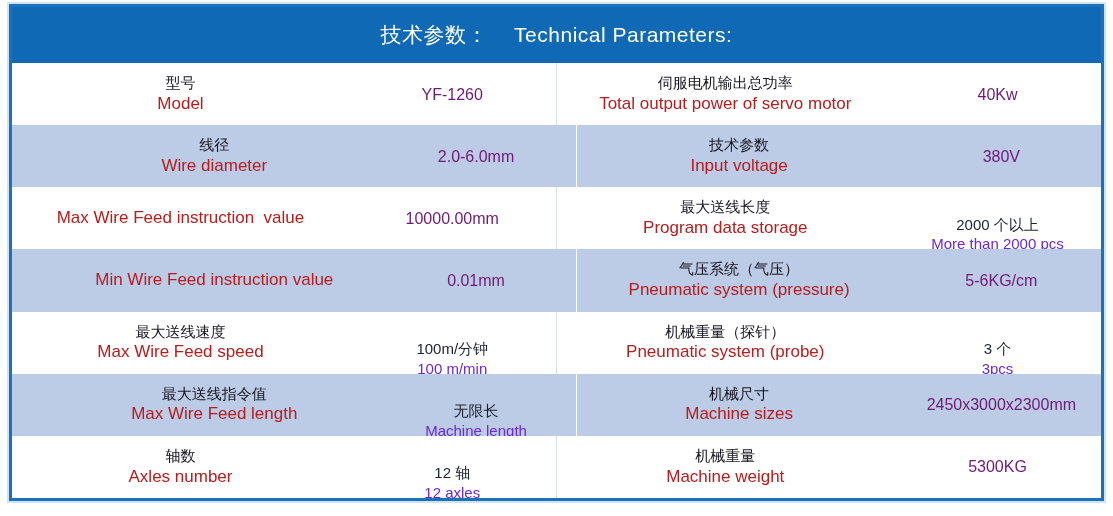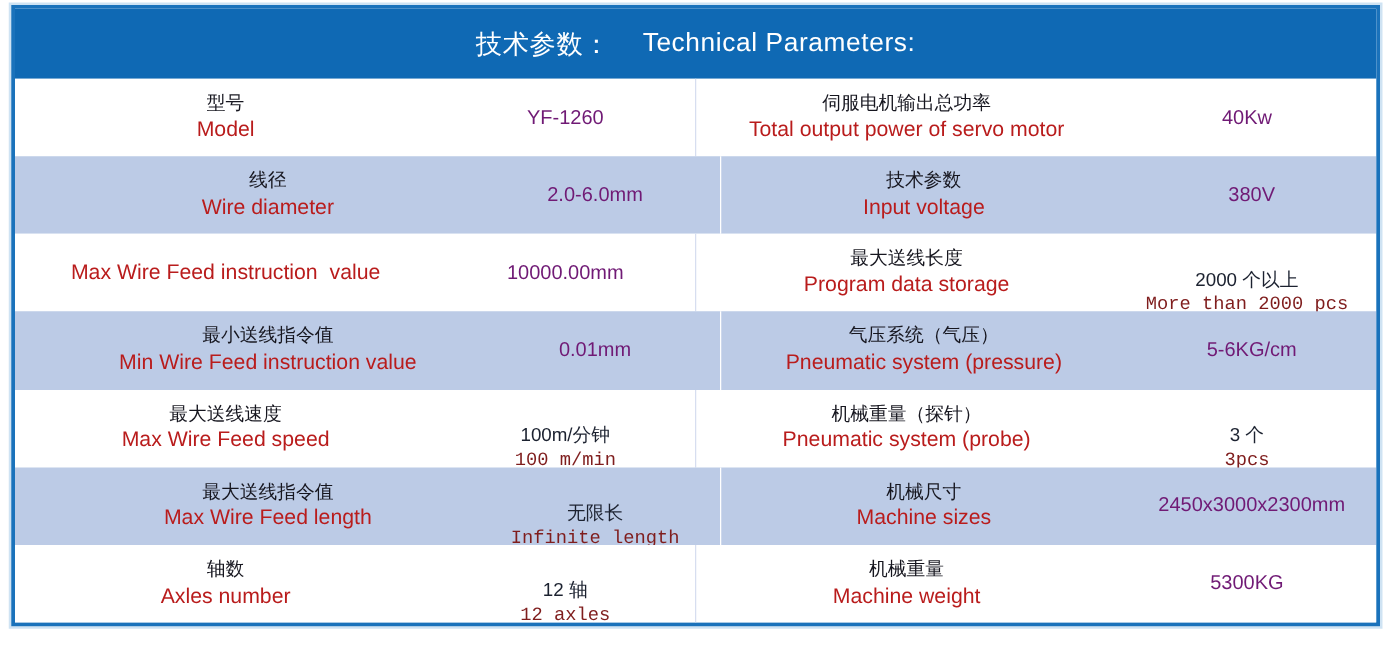--- a/index.html
+++ b/index.html
@@ -105,24 +105,23 @@
   }
   .val-cn {
     display: block;
     color: #1c2230;
     font-size: 15px;
     white-space: pre;
     margin-top: 32px;
   }
   .val-en {
     display: block;
-    color: #7f1d1d;
+    color: #6d28d9;
     font-size: 15px;
     white-space: pre;
-    font-family: Liberation Mono, monospace;
   }
   .val-single {
     display: block;
     color: #701a75;
     font-size: 16px;
     white-space: pre;
   }
 </style>
 </head>
 <body>
@@ -200,21 +199,20 @@
         <div class="cell-value">
           <span class="val-cn">2000 个以上</span>
           <span class="val-en">More than 2000 pcs</span>
         </div>
       </div>
     </div>
 
     <div class="spec-row alt">
       <div class="half left">
         <div class="cell-label">
-          <span class="cn-line">最小送线指令值</span>
           <span class="en-line">Min Wire Feed instruction value</span>
         </div>
         <div class="cell-value">
           <span class="val-single">0.01mm</span>
 
         </div>
       </div>
       <div class="half right">
         <div class="cell-label">
           <span class="cn-line">气压系统（气压）</span>
@@ -251,21 +249,21 @@
     </div>
 
     <div class="spec-row alt">
       <div class="half left">
         <div class="cell-label">
           <span class="cn-line">最大送线指令值</span>
           <span class="en-line">Max Wire Feed length</span>
         </div>
         <div class="cell-value">
           <span class="val-cn">无限长</span>
-          <span class="val-en">Infinite length</span>
+          <span class="val-en">Machine length</span>
         </div>
       </div>
       <div class="half right">
         <div class="cell-label">
           <span class="cn-line">机械尺寸</span>
           <span class="en-line">Machine sizes</span>
         </div>
         <div class="cell-value">
           <span class="val-single">2450x3000x2300mm</span>
 

